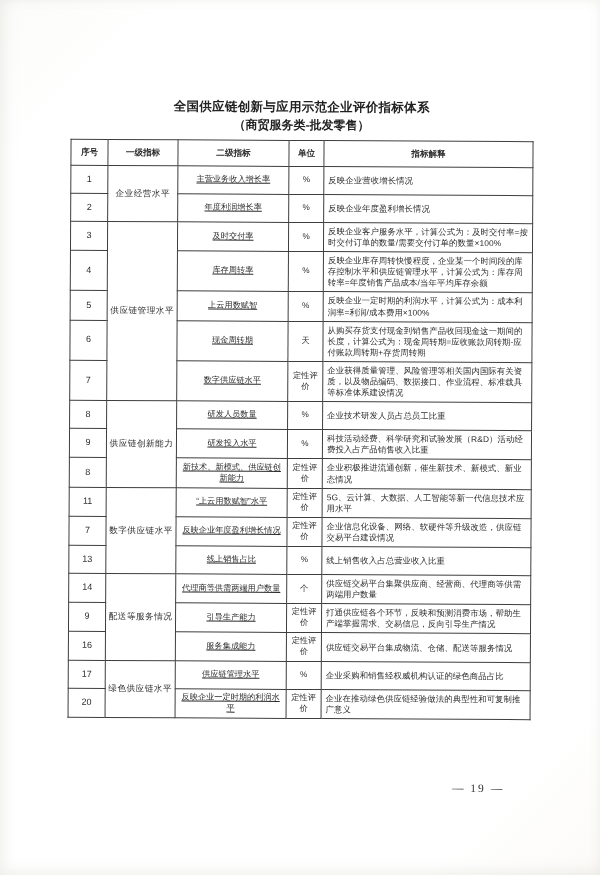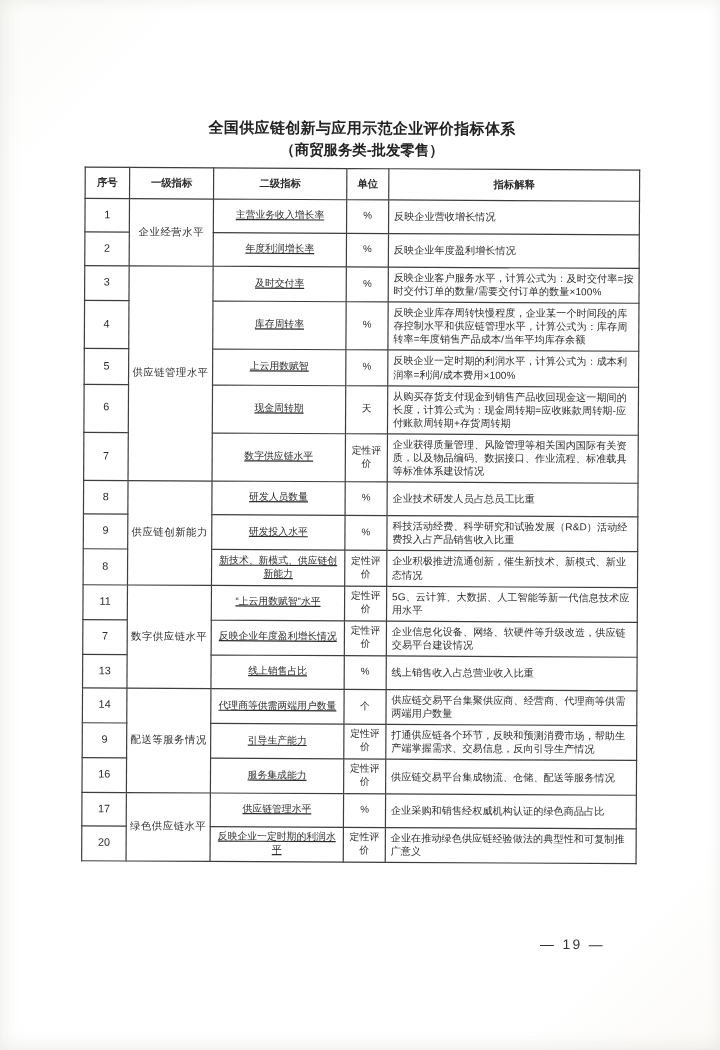--- a/index.html
+++ b/index.html
@@ -69,21 +69,21 @@
     padding: 3px 4px 3px 4px;
     letter-spacing: 0.1px;
   }
   .page-number {
     position: absolute;
     top: 781px;
     right: 94px;
     font-size: 11.5px;
     color: #333;
     letter-spacing: 2px;
-    font-family: Liberation Sans, sans-serif;
+    font-family: Liberation Serif, serif;
   }
   
   .edge-shade {
     position: absolute; inset: 0; pointer-events: none;
     box-shadow: inset 4px -4px 14px rgba(180,175,165,0.18), inset -2px 2px 10px rgba(200,196,188,0.10);
   }
 </style>
 </head>
 <body>
 

